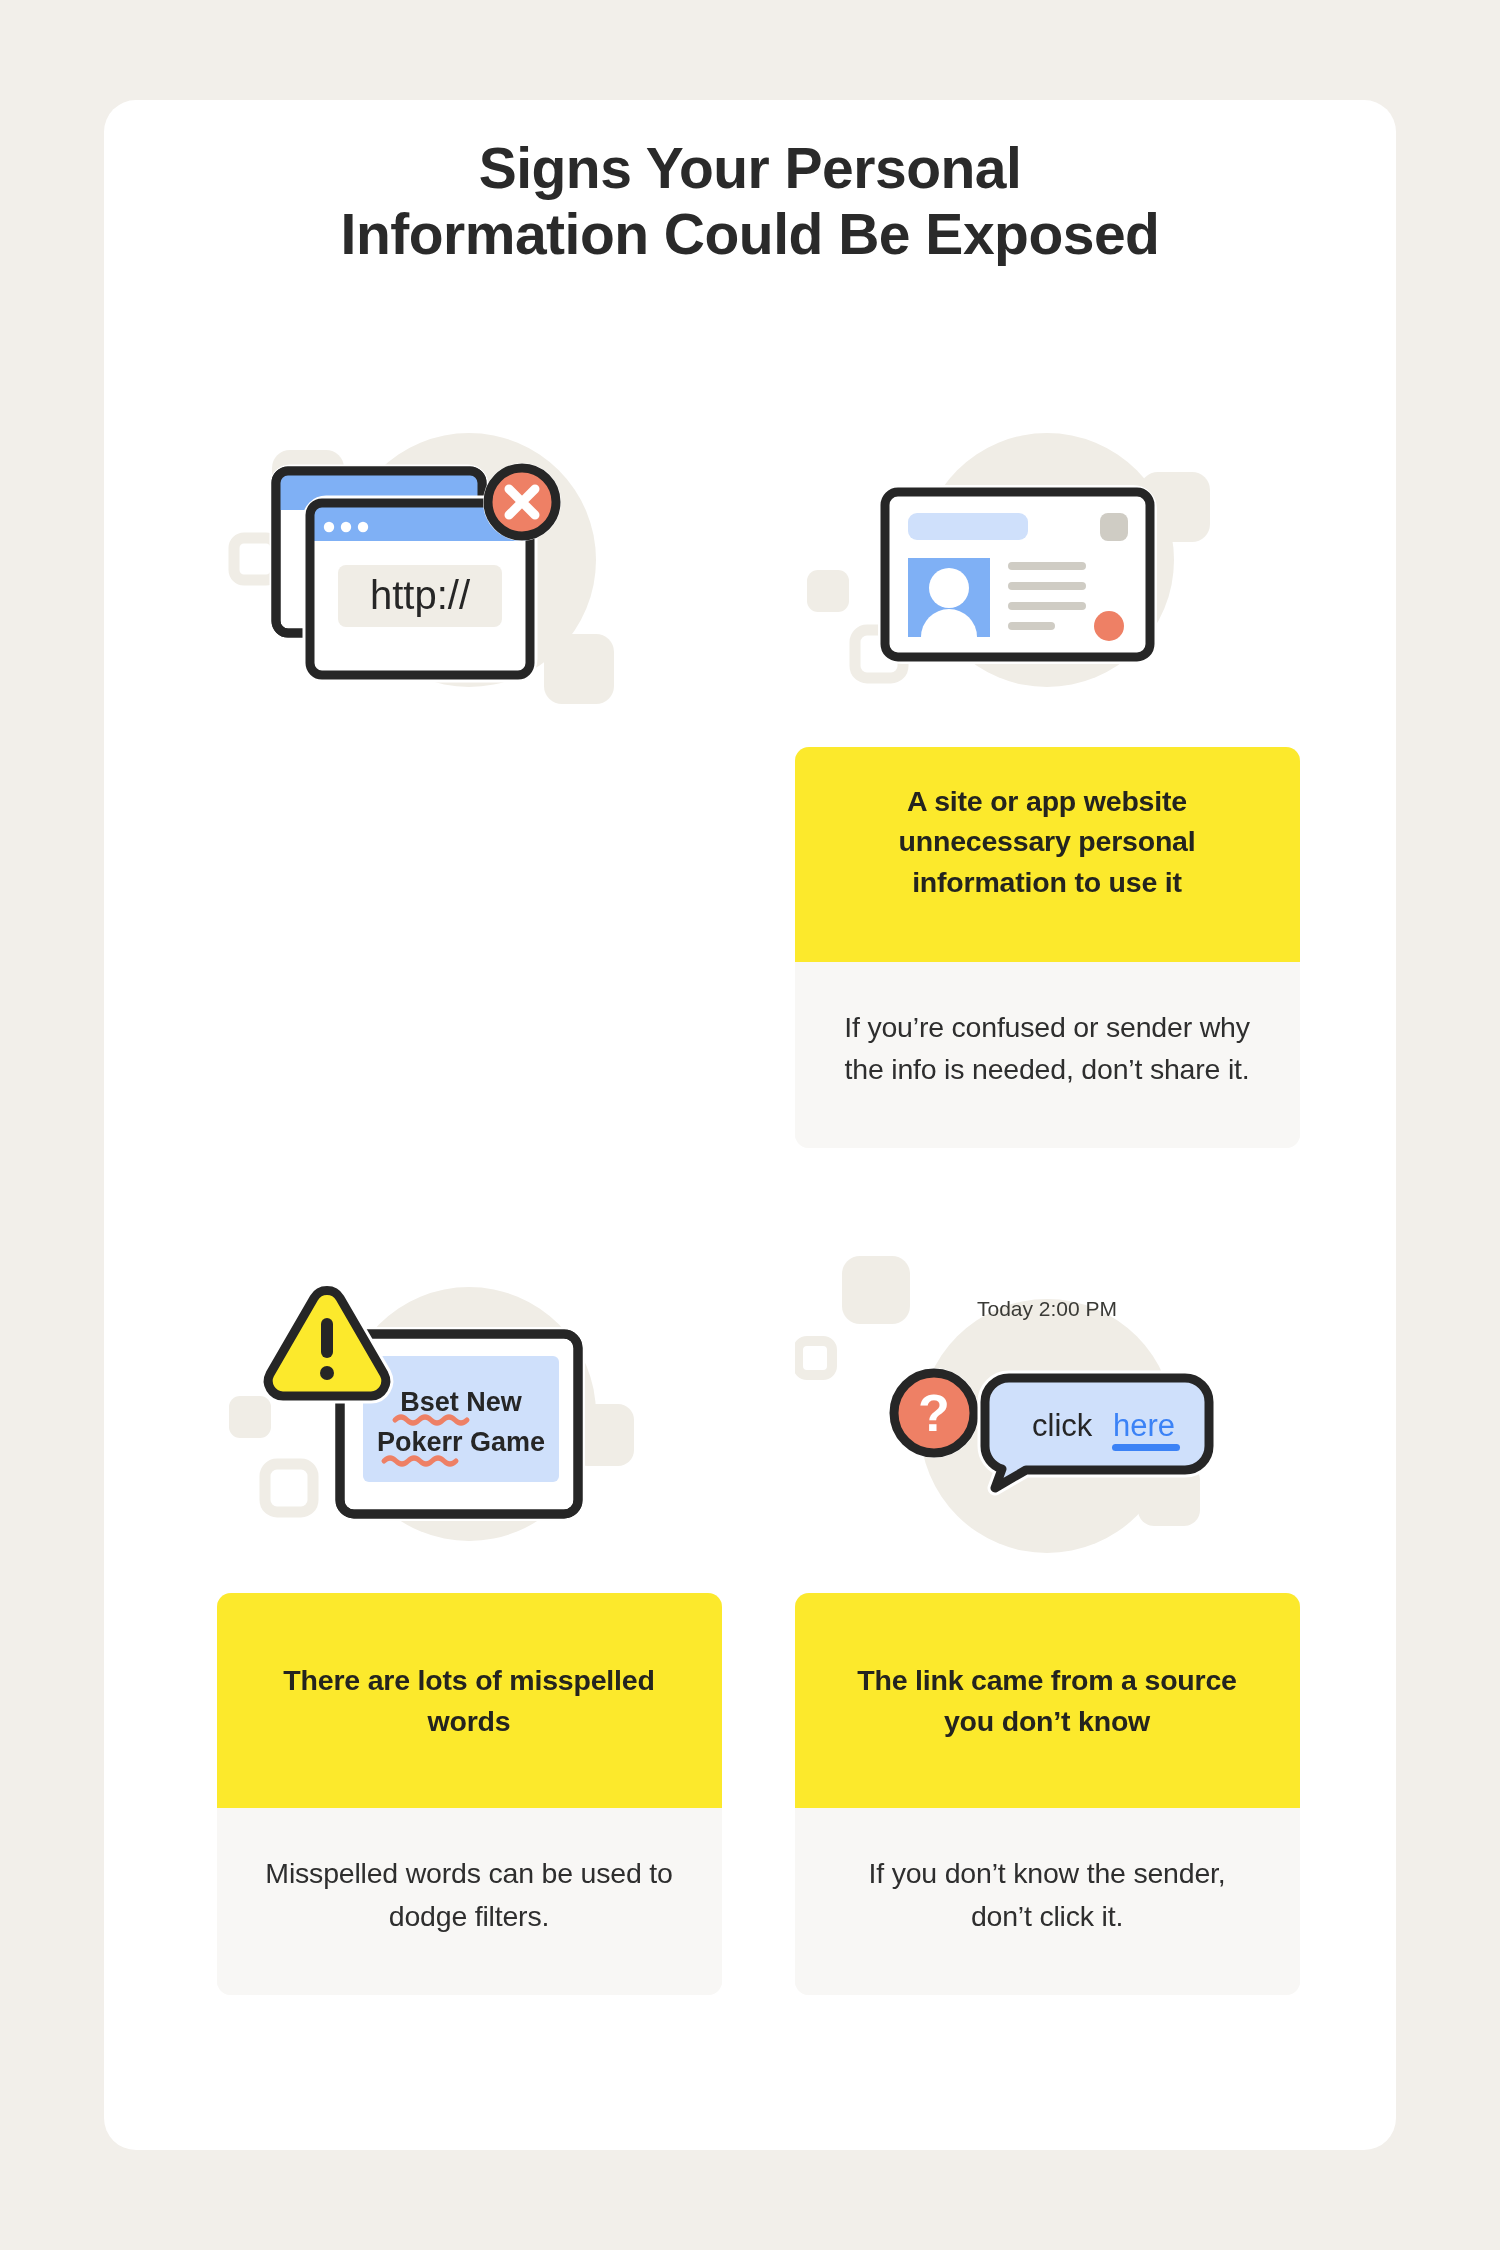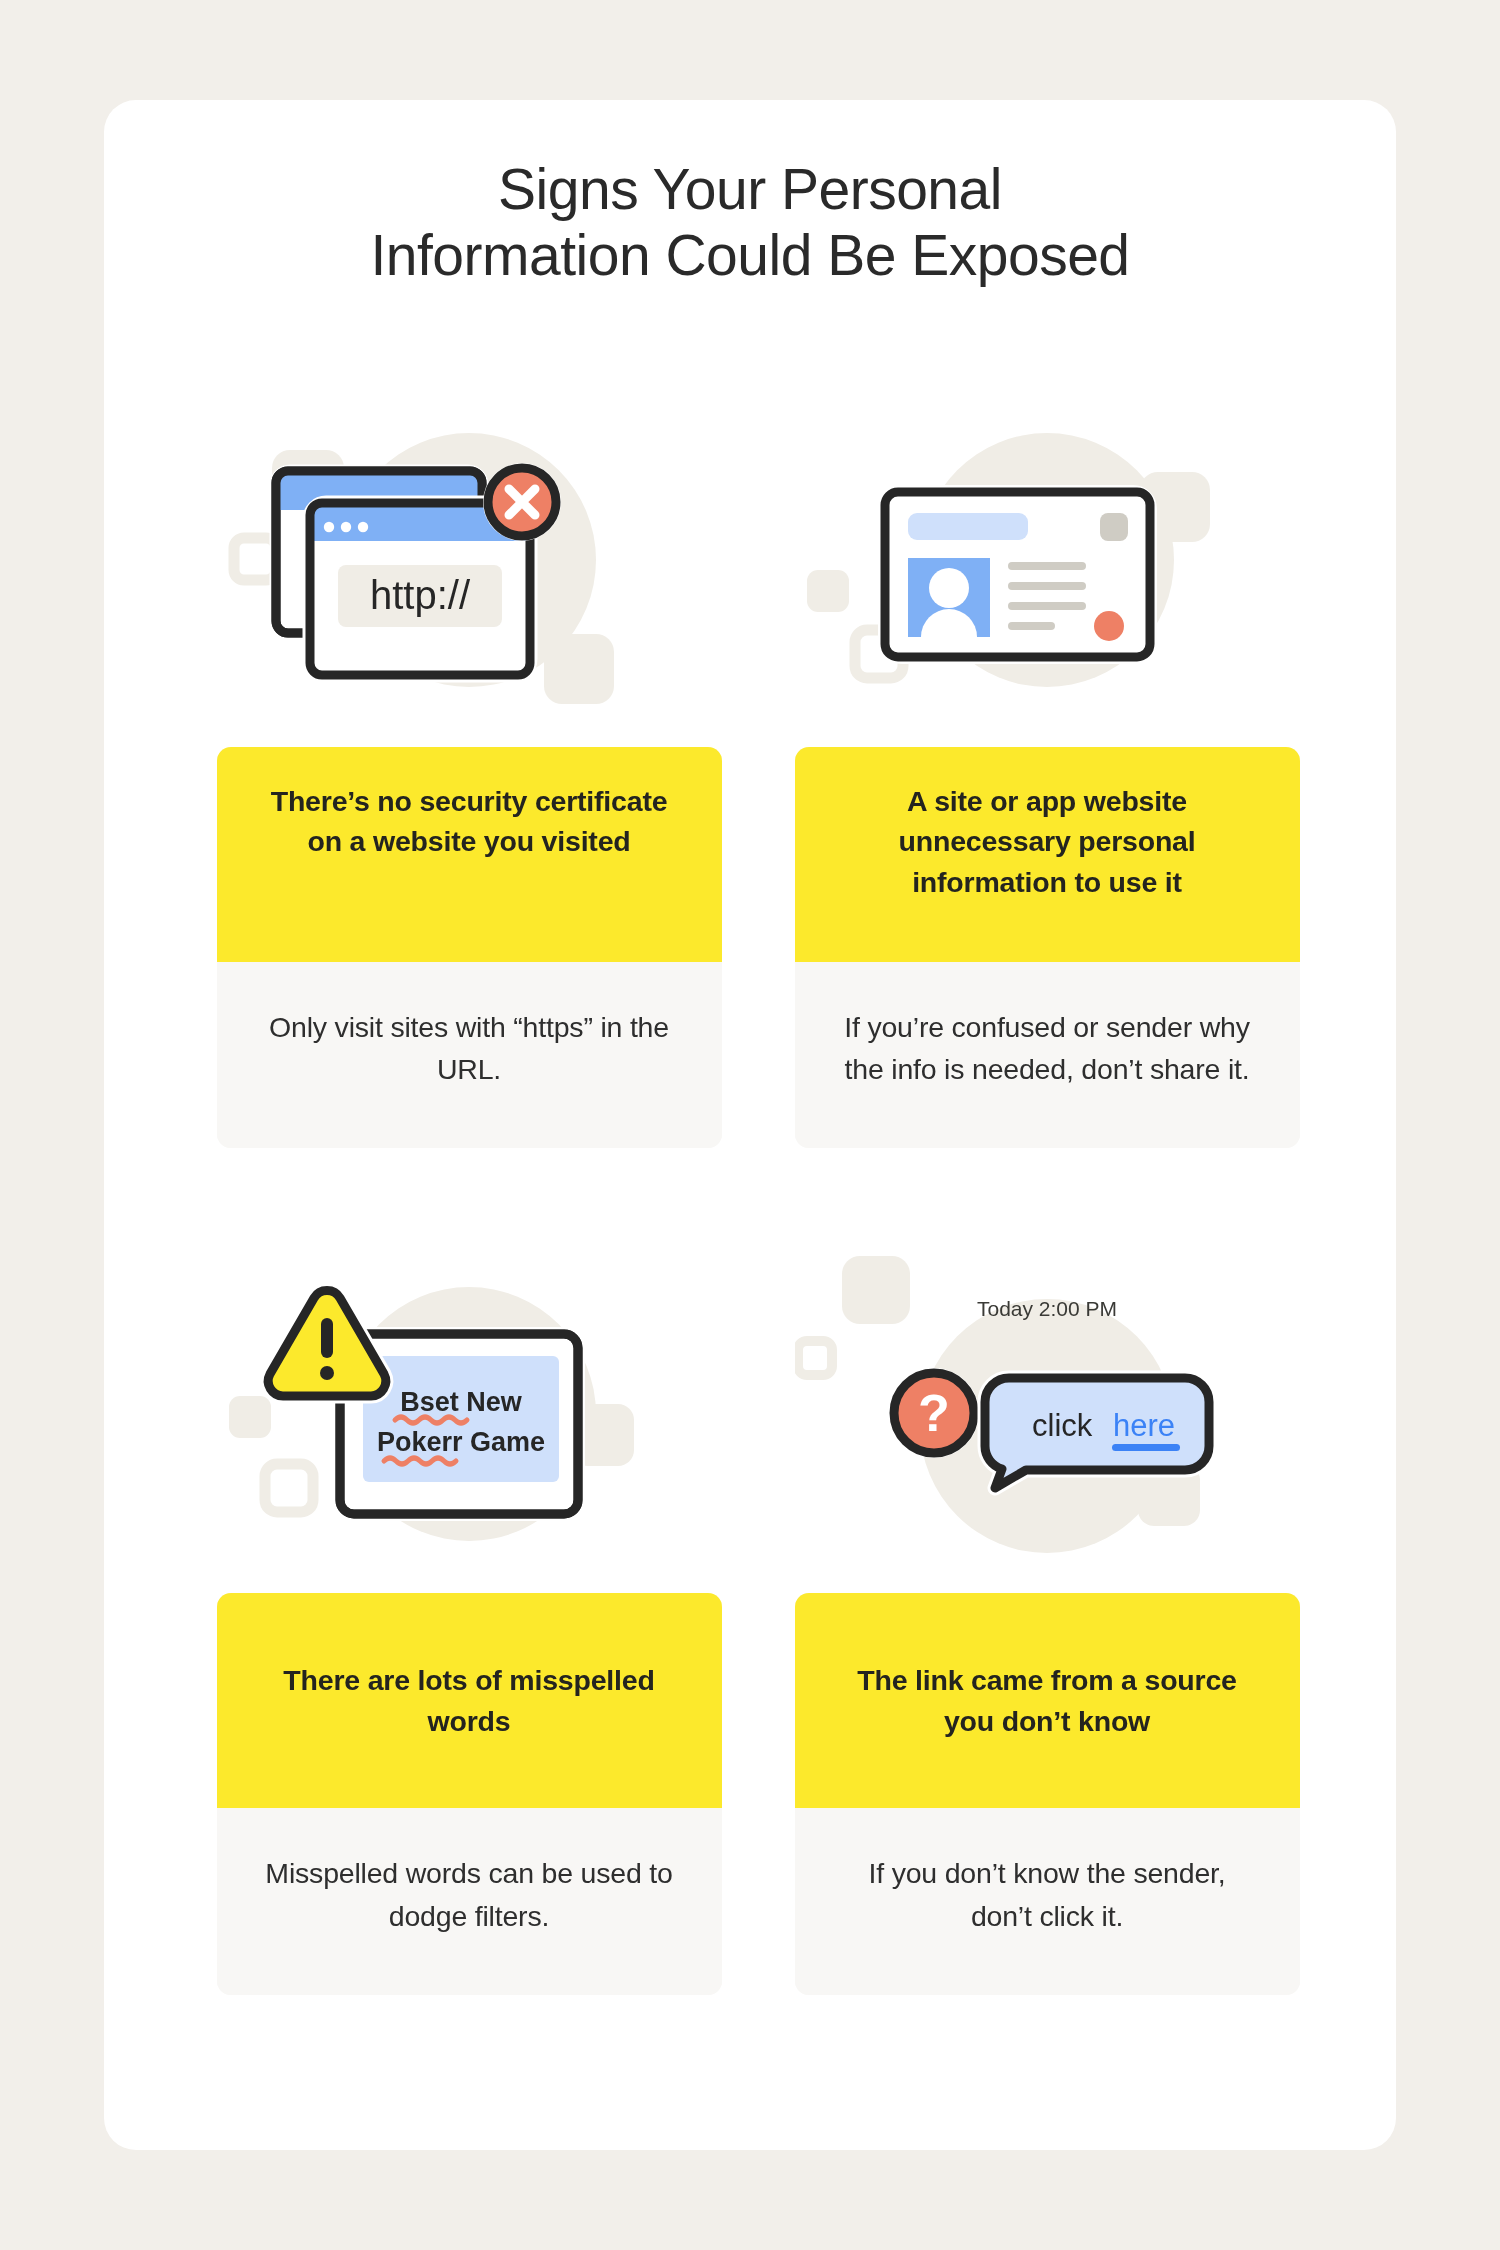--- a/index.html
+++ b/index.html
@@ -26,25 +26,25 @@
     left: 104px;
     top: 100px;
     width: 1292px;
     height: 2050px;
     background: #FFFFFF;
     border-radius: 32px;
   }
 
   
   .title {
-    margin-top: 56px;
+    margin-top: 35px;
     text-align: center;
     font-size: 57px;
     line-height: 1.16;
-    font-weight: 400;
+    font-weight: 700;
     letter-spacing: -0.5px;
     color: #2A2A2A;
     padding: 0 90px;
   }
   .title-line { display: block; }
 
   
   .grid {
     position: absolute;
     left: 8px;
@@ -150,24 +150,20 @@
               <rect x="93" y="93" width="220" height="172" rx="12" fill="none" stroke="#262626" stroke-width="9"></rect>
             </g>
 
             <g>
               <circle cx="305" cy="92" r="39" fill="#FFFFFF"></circle>
               <circle cx="305" cy="92" r="34" fill="#EE8065" stroke="#262626" stroke-width="9"></circle>
               <path d="M292 79 L318 105 M318 79 L292 105" stroke="#FFFFFF" stroke-width="9" stroke-linecap="round"></path>
             </g>
           </svg>
         </div>
-        <div class="card">
-          <div class="card-head h3">There’s no security certificate on a website you visited</div>
-          <div class="card-body">Only visit sites with “https” in the URL.</div>
-        </div>
       </div>
 
       <div class="cell">
         <div class="illo">
           <svg class="illo-inner" viewBox="0 0 505 300" xmlns="http://www.w3.org/2000/svg">
             <circle cx="252" cy="150" r="127" fill="#F0EDE6"></circle>
             <rect x="345" y="62" width="70" height="70" rx="18" fill="#F0EDE6"></rect>
             <rect x="12" y="160" width="42" height="42" rx="11" fill="#F0EDE6"></rect>
             <rect x="60" y="220" width="48" height="48" rx="12" fill="none" stroke="#F0EDE6" stroke-width="11"></rect>
 

